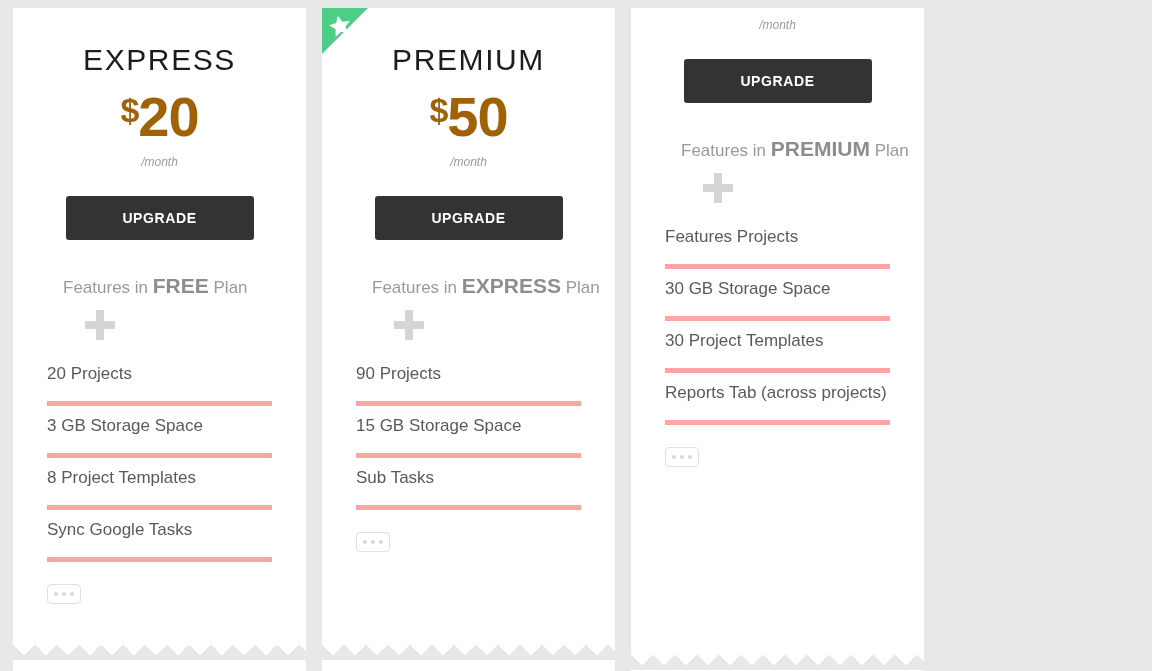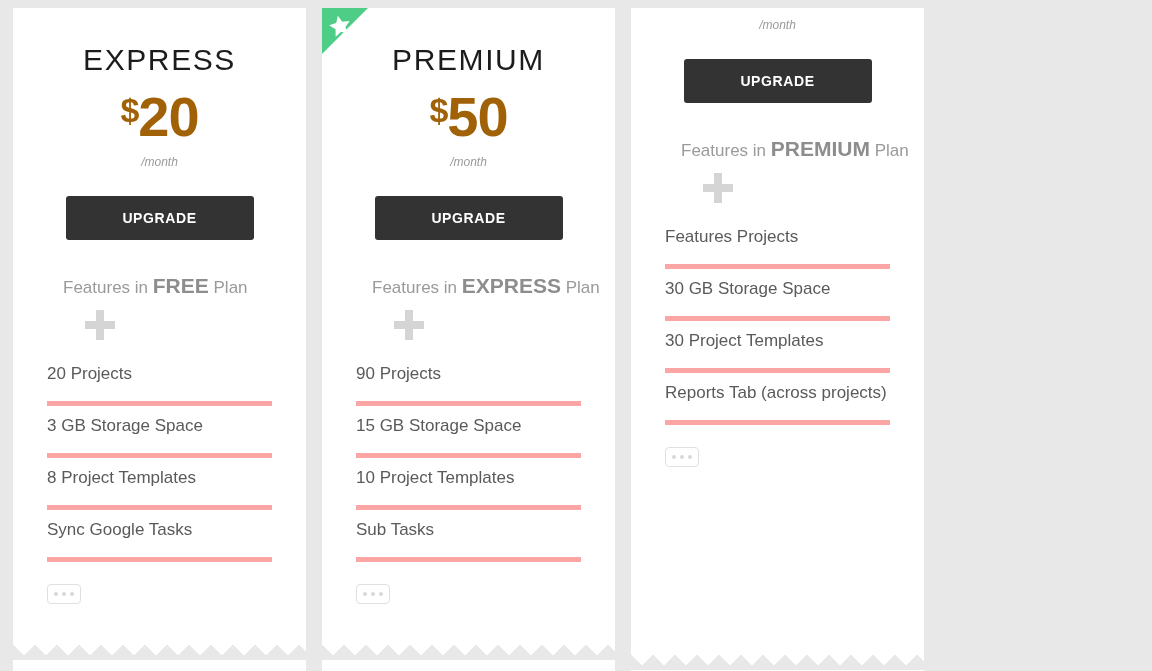--- a/index.html
+++ b/index.html
@@ -263,21 +263,20 @@
         <span>Features in</span>
         <span class="strong">EXPRESS</span>
         <span>Plan</span>
       </div>
 
       <div class="plus-icon"></div>
 
       <ul class="feature-list">
         <li>90 Projects</li>
         <li>15 GB Storage Space</li>
-        <li>10 Project Templates</li>
         <li>Sub Tasks</li>
       </ul>
 
       <button class="more-btn">
         <span class="dot"></span>
         <span class="dot"></span>
         <span class="dot"></span>
       </button>
 
       <div class="zigzag"></div>

